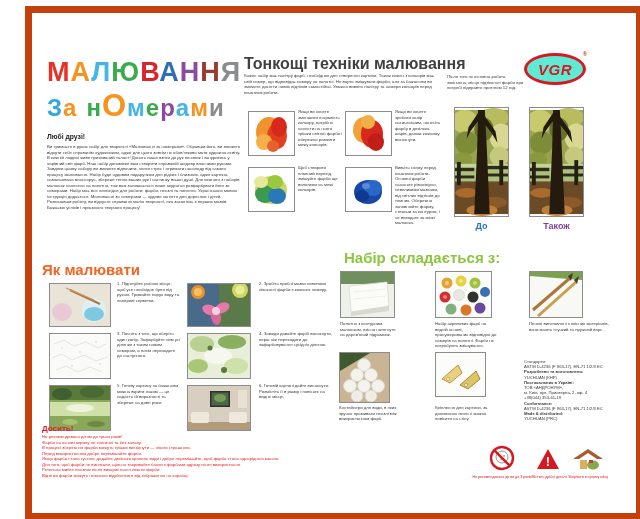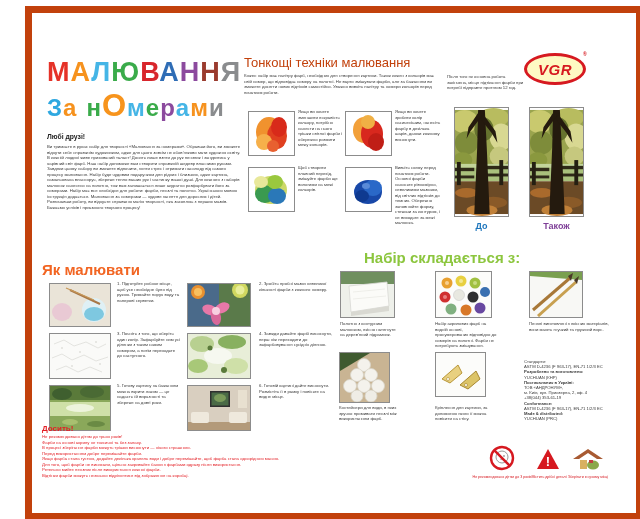--- a/index.html
+++ b/index.html
@@ -8,35 +8,35 @@
          border:7px solid #c2410c;box-shadow:2px 3px 3px rgba(0,0,0,.18);}
   .abs{position:absolute;}
   
   .title-l1{left:15px;top:44px;font-weight:bold;font-size:27px;letter-spacing:1px;line-height:30px;}
   .title-l2{left:15px;top:76px;font-weight:bold;font-size:24px;letter-spacing:1px;line-height:34px;}
   .title-l2 .big-o{font-size:31px;}
   .title-l2 .gap{margin-right:9px;}
   
   .h-small{font-weight:bold;font-size:6.8px;color:#222;}
   .tiny{font-size:4.3px;line-height:5.5px;color:#3a3a3a;}
-  .sec-blue{color:#c2410c;font-weight:normal;font-size:13px;}
+  .sec-blue{color:#404040;font-weight:bold;font-size:16px;}
   .sec-orange{color:#f26522;font-weight:bold;font-size:15px;}
   .sec-green{color:#8cc63e;font-weight:bold;font-size:15px;}
   .warn-h{font-weight:bold;font-size:8px;color:#e31e24;}
   .warn-line{font-size:4.3px;line-height:5.55px;color:#e31e24;}
   .info-line{font-size:4.2px;line-height:5.2px;color:#3a3a3a;}
   .info-line.b{font-weight:bold;}
   
   .frame{border:1px solid #8c8c8c;background:#fff;box-sizing:border-box;overflow:hidden;}
   .lbl{font-weight:bold;font-size:9px;text-align:center;}
   .lbl-before{color:#1c75bc;}
   .lbl-after{color:#7f3f98;}
   
   .vgr{left:492px;top:40px;width:56px;height:26px;border:3px solid #d61920;border-radius:50%;
-       display:flex;align-items:center;justify-content:center;background:#fef9c3;}
+       display:flex;align-items:center;justify-content:center;background:#5eead4;}
   .vgr span{color:#d61920;font-weight:bold;font-size:15px;letter-spacing:.5px;font-style:italic;}
   .vgr-r{left:551px;top:38px;font-size:5px;color:#d61920;font-weight:bold;}
   
   .icap{font-size:3.6px;color:#d61920;text-align:center;line-height:4.2px;}
 </style>
 </head>
 <body>
 
 <div class="sheet">
 
@@ -234,21 +234,21 @@
       <rect x="22" y="5" width="20" height="16" fill="#2f2f2f"></rect>
         <rect x="23.5" y="6.5" width="17" height="13" fill="#4a6a46"></rect>
       <ellipse cx="32" cy="12" rx="6" ry="4" fill="#7a9a5a"></ellipse>
       <rect x="3" y="26" width="18" height="11" rx="2" fill="#efe9dd"></rect>
         <rect x="41" y="26" width="18" height="11" rx="2" fill="#efe9dd"></rect>
       <rect x="50" y="4" width="9" height="18" fill="#e8e0d0"></rect>
       </svg>
   </div>
   <div class="abs tiny" style="left:227px;top:370px;width:78px;">6. Готовій картині дайте висохнути. Розмістіть її в рамку і повісьте на видне місце.</div>
 
-  <div class="abs sec-green" style="left:312px;top:236px;margin-left:20px;">Набір складається з:</div>
+  <div class="abs sec-green" style="left:312px;top:236px;">Набір складається з:</div>
 
   <div class="abs frame" style="left:308px;top:258px;width:55px;height:47px;">
     <svg width="53" height="45" viewBox="0 0 53 45">
       <rect width="53" height="45" fill="#eef0ea"></rect>
         <rect width="53" height="12" fill="#6f8f5f"></rect>
       <polygon points="8,14 46,10 48,34 10,40" fill="#fbfbf8" stroke="#d8d8d4" stroke-width="0.8"></polygon>
       <polygon points="10,40 48,34 48,39 10,44" fill="#d9d9d2"></polygon>
       <line x1="12" y1="20" x2="44" y2="17" stroke="#e8e8e2" stroke-width="0.7"></line>
       <line x1="12" y1="27" x2="45" y2="24" stroke="#e8e8e2" stroke-width="0.7"></line>
       </svg>

